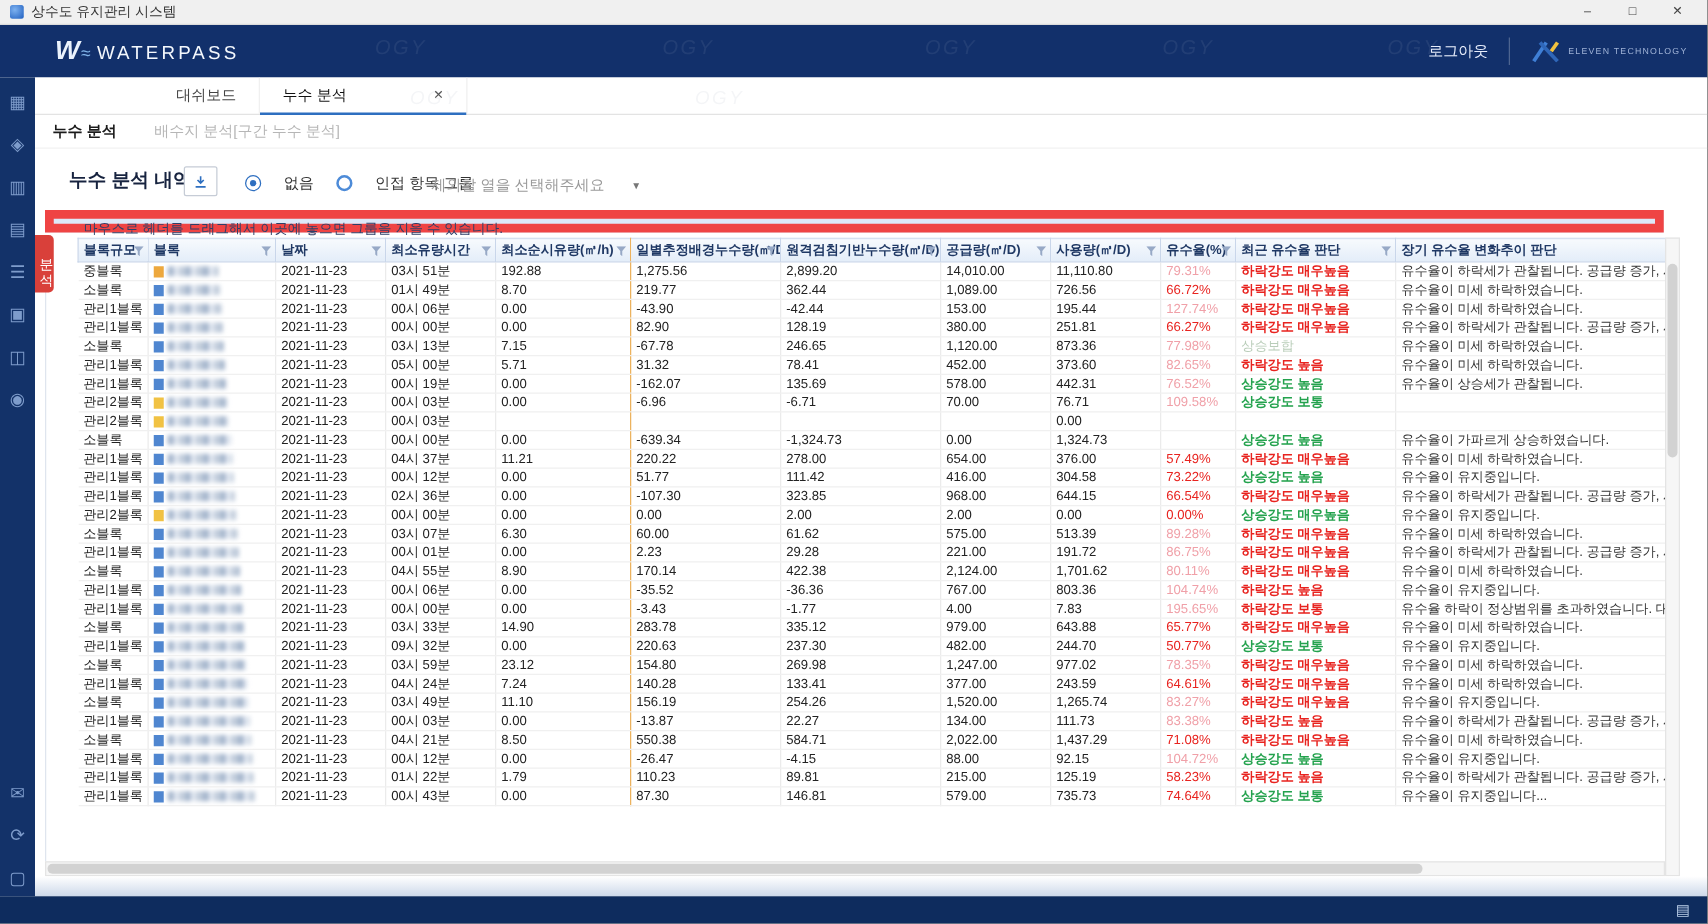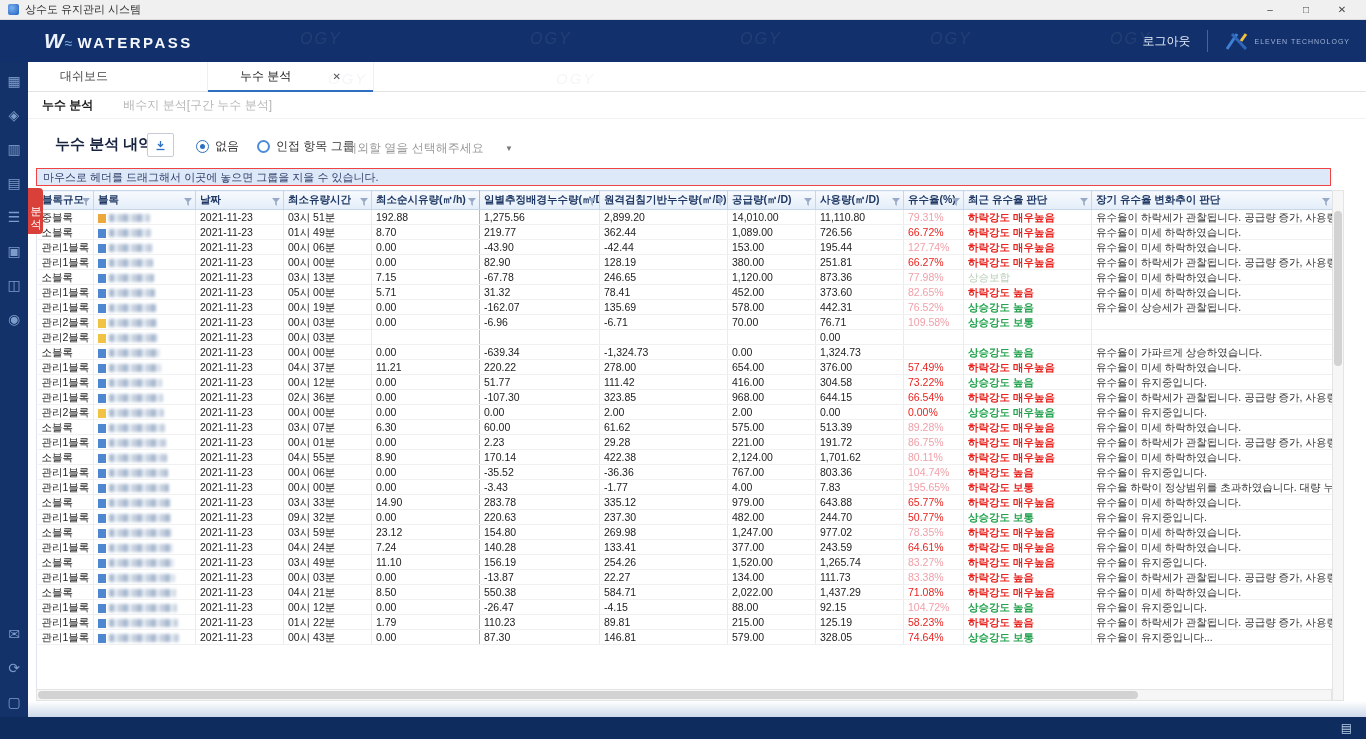--- a/index.html
+++ b/index.html
@@ -17,21 +17,21 @@
   .win-btn{width:36px;text-align:center;font-size:10px;color:#444;line-height:19px;cursor:default;}
 
   
   .appheader{position:absolute;top:20px;left:0;right:0;height:42px;background:#12306b;
              display:flex;align-items:center;overflow:hidden;}
   .wm{position:absolute;top:10px;font-size:16px;font-style:italic;color:rgba(255,255,255,.07);
       letter-spacing:2px;pointer-events:none;}
   .logo{margin-left:44px;display:flex;align-items:baseline;z-index:1;}
   .logo-mark{font-size:21px;font-weight:bold;font-style:italic;color:#eaf2fc;}
   .logo-waves{color:#7fb3e8;font-size:14px;margin:0 5px 0 1px;}
-  .logo-text{font-size:15px;font-weight:bold;letter-spacing:2.5px;color:#f4f8fd;}
+  .logo-text{font-size:15px;font-weight:normal;letter-spacing:2.5px;color:#f4f8fd;}
   .header-right{margin-left:auto;display:flex;align-items:center;gap:16px;margin-right:16px;z-index:1;}
   .logout{color:#e8eefc;font-size:12px;cursor:pointer;}
   .hdr-divider{width:1px;height:22px;background:rgba(255,255,255,.25);}
   .vendor{display:flex;align-items:center;gap:5px;}
   .vendor-text{color:#9fb2d6;font-size:7px;letter-spacing:1px;}
 
   
   .sidebar{position:absolute;top:62px;left:0;width:28px;bottom:22px;background:#133269;
            display:flex;flex-direction:column;align-items:center;padding:12px 0 8px;gap:20px;}
   .sb-icon{color:#7e9ccb;font-size:14px;line-height:1;width:20px;text-align:center;cursor:pointer;}
@@ -44,51 +44,51 @@
   .bottombar{position:absolute;left:0;right:0;bottom:0;height:22px;background:#0e2c5e;
              display:flex;align-items:center;justify-content:flex-end;padding-right:14px;}
   .statusbar-icon{color:#bcd0ea;font-size:12px;line-height:1;cursor:pointer;}
 
   
   .main{position:absolute;left:28px;top:62px;right:0;bottom:22px;background:#fff;overflow:hidden;}
   .main .wm2{position:absolute;font-size:15px;font-style:italic;color:rgba(40,60,90,.05);
              letter-spacing:2px;pointer-events:none;}
 
   .tabbar{position:absolute;left:0;top:0;right:0;height:30px;border-bottom:1px solid #e3e3e3;display:flex;}
-  .tab{width:180px;display:flex;align-items:center;padding:0 32px;font-size:12px;color:#444;
-       border-right:1px solid #f0f0f0;position:relative;cursor:pointer;}
+  .tab{width:180px;display:flex;align-items:center;padding:0 18px;font-size:12px;color:#444;
+       border-right:1px solid #f0f0f0;position:relative;cursor:pointer;justify-content:flex-end;}
   .tab.active{width:166px;color:#111;}
   .tab.active::after{content:'';position:absolute;left:0;right:0;bottom:-1px;height:2px;background:#2e6fc0;}
   .tab-close{margin-left:auto;font-size:10px;color:#555;padding-left:20px;}
 
   .subtabbar{position:absolute;left:0;top:30px;right:0;height:27px;display:flex;align-items:center;
              padding-left:14px;gap:30px;border-bottom:1px solid #f2f2f2;}
   .subtab{font-size:12px;color:#b6b6b6;cursor:pointer;}
   .subtab.active{color:#1b1b1b;font-weight:bold;}
 
   .sec-title{position:absolute;left:27px;top:73px;font-size:15px;font-weight:bold;color:#17233f;}
   .dl-btn{position:absolute;left:119px;top:71px;width:27px;height:24px;border:1px solid #c6ccd6;
           background:#fff;border-radius:2px;display:flex;align-items:center;justify-content:center;cursor:pointer;}
   .radio-group{position:absolute;left:168px;top:76px;display:flex;gap:18px;align-items:center;}
-  .radio-group label{display:flex;gap:6px;align-items:center;font-size:12px;color:#333;cursor:pointer;}
+  .radio-group label{display:flex;gap:18px;align-items:center;font-size:12px;color:#333;cursor:pointer;}
   .radio{width:13px;height:13px;border-radius:50%;border:1px solid #9aa7bd;position:relative;background:#fff;}
   .radio.checked{border-color:#2e6fc0;}
   .radio.checked::after{content:'';position:absolute;inset:3px;background:#2e6fc0;border-radius:50%;}
   .radio.ring{border:2px solid #4d8bd8;}
   .col-select{position:absolute;left:317px;top:75px;width:168px;height:22px;display:flex;
               align-items:center;justify-content:space-between;font-size:12px;color:#9a9a9a;cursor:pointer;}
   .caret{font-size:8px;color:#777;margin-left:8px;}
 
   .grouphint{position:absolute;left:8px;top:106px;width:1295px;height:18px;background:#dde8f8;
-             border:1px solid #ef4444;color:#2f3f68;font-size:11px;line-height:16px;padding-left:6px;}
+             border:7px solid #ef4444;color:#2f3f68;font-size:11px;line-height:16px;padding-left:24px;}
 
   
   .tablewrap{position:absolute;left:8px;top:128px;width:1296px;height:499px;overflow:hidden;
              border-left:1px solid #dfe5ee;}
-  table{border-collapse:collapse;table-layout:fixed;width:1296px;}
+  table{border-collapse:collapse;table-layout:fixed;width:1296px;margin-left:25px;}
   thead th{height:19px;background:linear-gradient(#f7fafd,#e3edf9);border:1px solid #c9d6ea;
            color:#1f3864;font-weight:bold;font-size:10.5px;text-align:left;padding:0 12px 0 4px;
            white-space:nowrap;overflow:hidden;position:relative;cursor:pointer;}
   th .funnel{position:absolute;right:3px;top:5px;}
   tbody td{height:14.5px;line-height:14px;padding:0 4px;border-right:1px solid #ebebeb;
            border-bottom:1px solid #f0f0f0;font-size:10.5px;color:#222;white-space:nowrap;overflow:hidden;}
   td.hl,th.hl{border-left:1px solid #ecb25e;border-right:1px solid #ecb25e;}
   .chip{display:inline-block;width:8px;height:9px;vertical-align:middle;margin-right:3px;}
   .blurred{display:inline-block;height:8px;vertical-align:middle;border-radius:1px;
            background:repeating-linear-gradient(90deg,#a9b9cf 0 5px,#e2e8f1 5px 9px,#c4cfdd 9px 14px);
@@ -658,21 +658,21 @@
             </tr>
             <tr>
               <td>관리1블록</td>
               <td><span class="chip" style="background:#4f86d0"></span><span class="blurred" style="width:70px"></span></td>
               <td>2021-11-23</td>
               <td>00시 43분</td>
               <td class="hl">0.00</td>
               <td>87.30</td>
               <td>146.81</td>
               <td>579.00</td>
-              <td>328.05</td>
+              <td>735.73</td>
               <td class="rate strong">74.64%</td>
               <td class="judge up">상승강도 보통</td>
               <td class="lt">유수율이 유지중입니다...</td>
             </tr>
           </tbody>
       </table>
     </div>
 
     <div class="hscroll">
         <div class="hthumb"></div>

